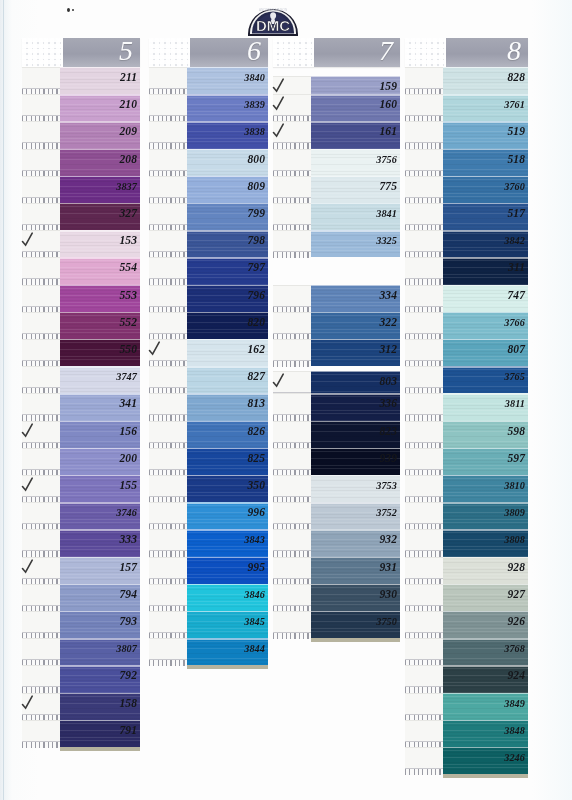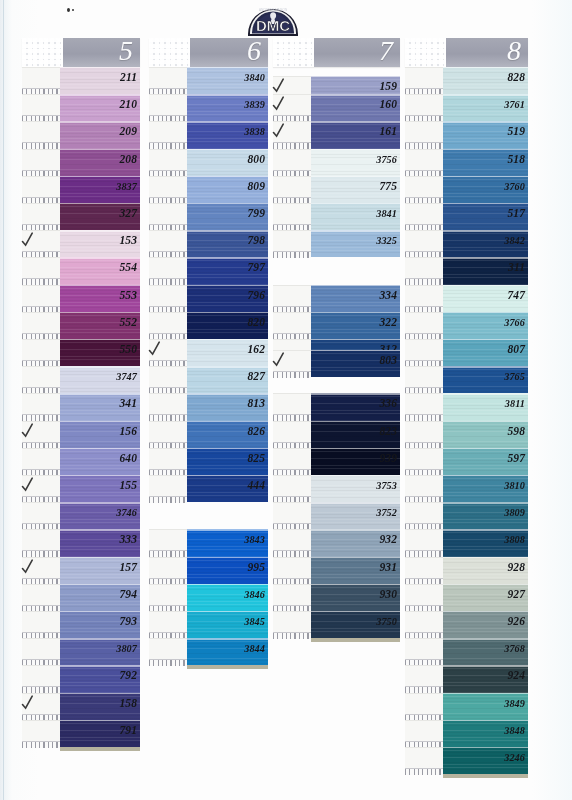--- a/index.html
+++ b/index.html
@@ -214,21 +214,21 @@
         </svg>
      <div class="code">156</div>
      <div class="strip"></div>
    </div>
    <div class="row" style="top:380.8px;width:118px;height:27.2px;">
      <div class="sw" style="width:80px;height:27.2px;background:#8D8FCB;">
        <div class="swtex"></div>
        <div class="swtop"></div>
      </div>
      <div class="lbl"></div>
-     <div class="code">640</div>
+     <div class="code">200</div>
      <div class="strip"></div>
    </div>
    <div class="row" style="top:408.0px;width:118px;height:27.2px;">
      <div class="sw" style="width:80px;height:27.2px;background:#7D74BC;">
        <div class="swtex"></div>
        <div class="swtop"></div>
      </div>
      <div class="lbl"></div>
      <svg class="chk" viewBox="0 0 15 19">
           <path d="M1.5 11.5 L4.6 15.2 L11.2 3.2" stroke="#3a3a3a" stroke-width="1.6" fill="none" stroke-linecap="round"></path>
@@ -470,21 +470,30 @@
      <div class="lbl"></div>
      <div class="code">825</div>
      <div class="strip"></div>
    </div>
    <div class="row" style="top:408.0px;width:119px;height:27.2px;">
      <div class="sw" style="width:81px;height:27.2px;background:#1A3A88;">
        <div class="swtex"></div>
        <div class="swtop"></div>
      </div>
      <div class="lbl"></div>
-     <div class="code">444</div>
+     <div class="code">350</div>
+     <div class="strip"></div>
+   </div>
+   <div class="row" style="top:435.2px;width:119px;height:27.2px;">
+     <div class="sw" style="width:81px;height:27.2px;background:#2E8FD6;">
+       <div class="swtex"></div>
+       <div class="swtop"></div>
+     </div>
+     <div class="lbl"></div>
+     <div class="code">996</div>
      <div class="strip"></div>
    </div>
    <div class="row" style="top:462.4px;width:119px;height:27.2px;">
      <div class="sw" style="width:81px;height:27.2px;background:#0B5FCC;">
        <div class="swtex"></div>
        <div class="swtop"></div>
      </div>
      <div class="lbl"></div>
      <div class="code sm">3843</div>
      <div class="strip"></div>
@@ -627,21 +636,21 @@
    </div>
    <div class="row" style="top:272.0px;width:127px;height:27.2px;">
      <div class="sw" style="width:89px;height:27.2px;background:#1C447E;">
        <div class="swtex"></div>
        <div class="swtop"></div>
      </div>
      <div class="lbl"></div>
      <div class="code">312</div>
      <div class="strip"></div>
    </div>
-   <div class="row" style="top:283px;width:127px;height:25px;text-decoration:underline;">
+   <div class="row" style="top:304px;width:127px;height:25px;text-decoration:underline;">
      <div class="sw" style="width:89px;height:27.2px;background:#152F63;">
        <div class="swtex"></div>
        <div class="swtop"></div>
      </div>
      <div class="lbl"></div>
      <svg class="chk" viewBox="0 0 15 19">
           <path d="M1.5 11.5 L4.6 15.2 L11.2 3.2" stroke="#3a3a3a" stroke-width="1.6" fill="none" stroke-linecap="round"></path>
         </svg>
      <div class="code">803</div>
      <div class="strip"></div>

